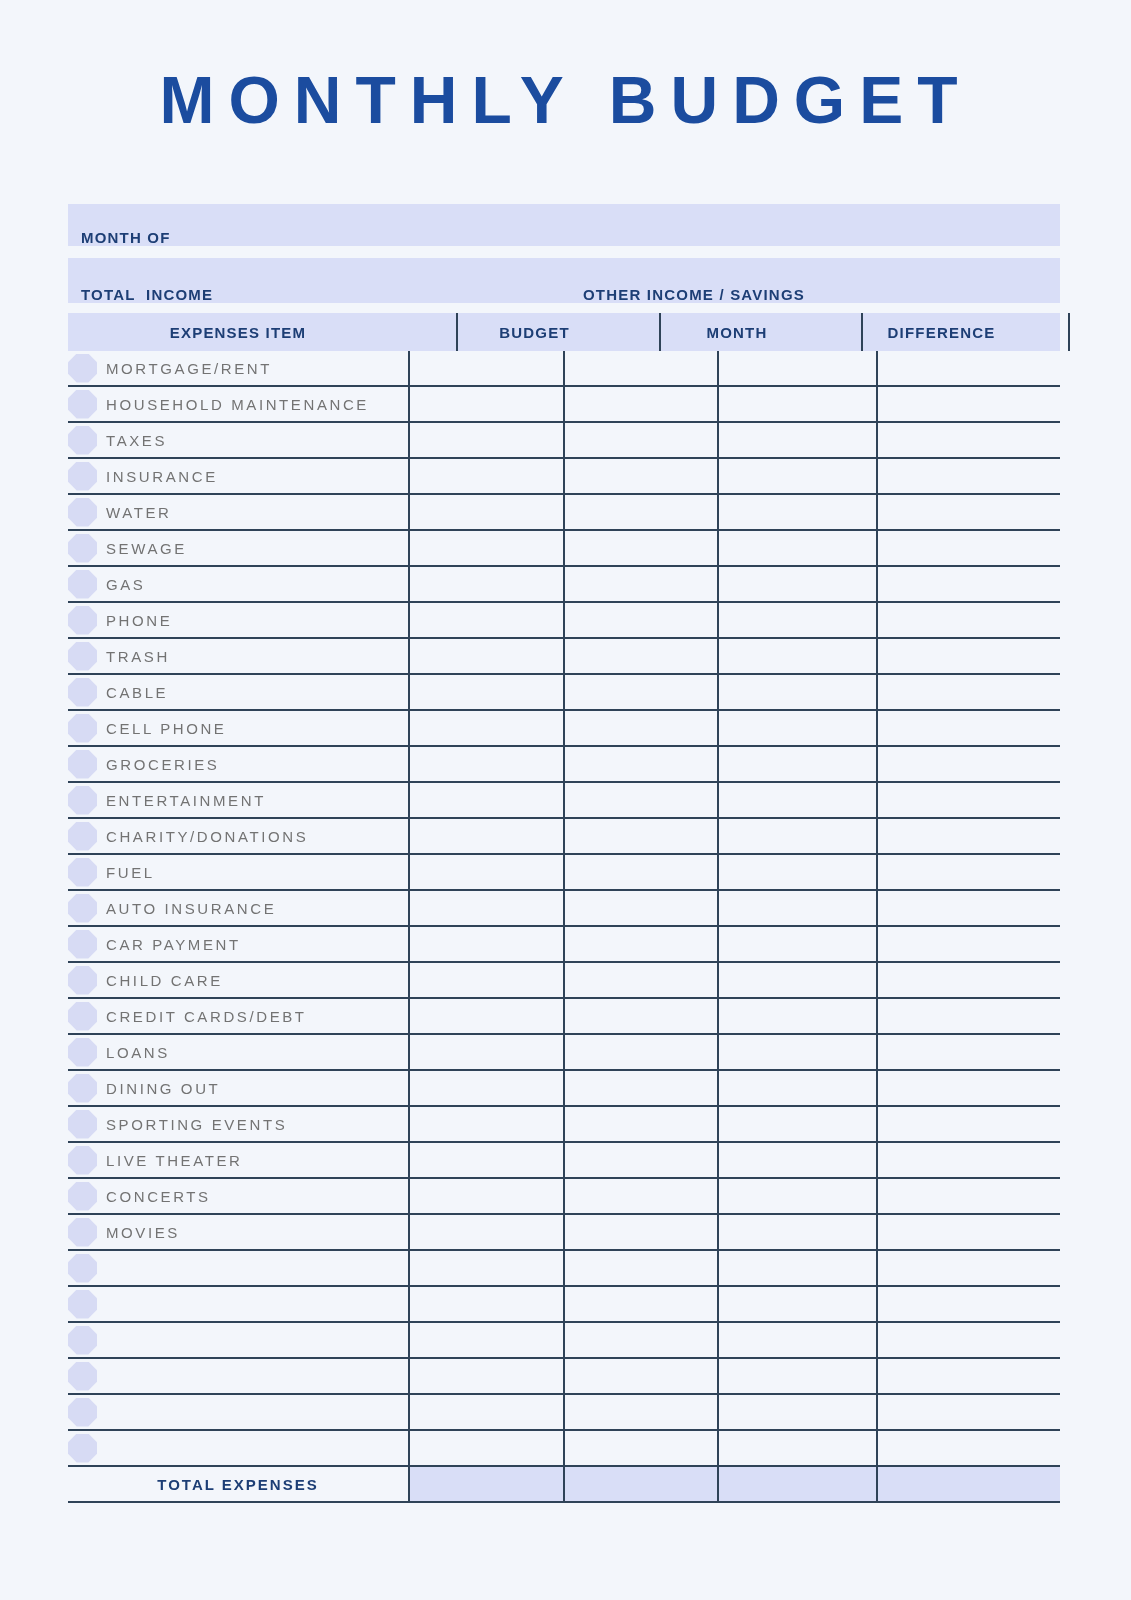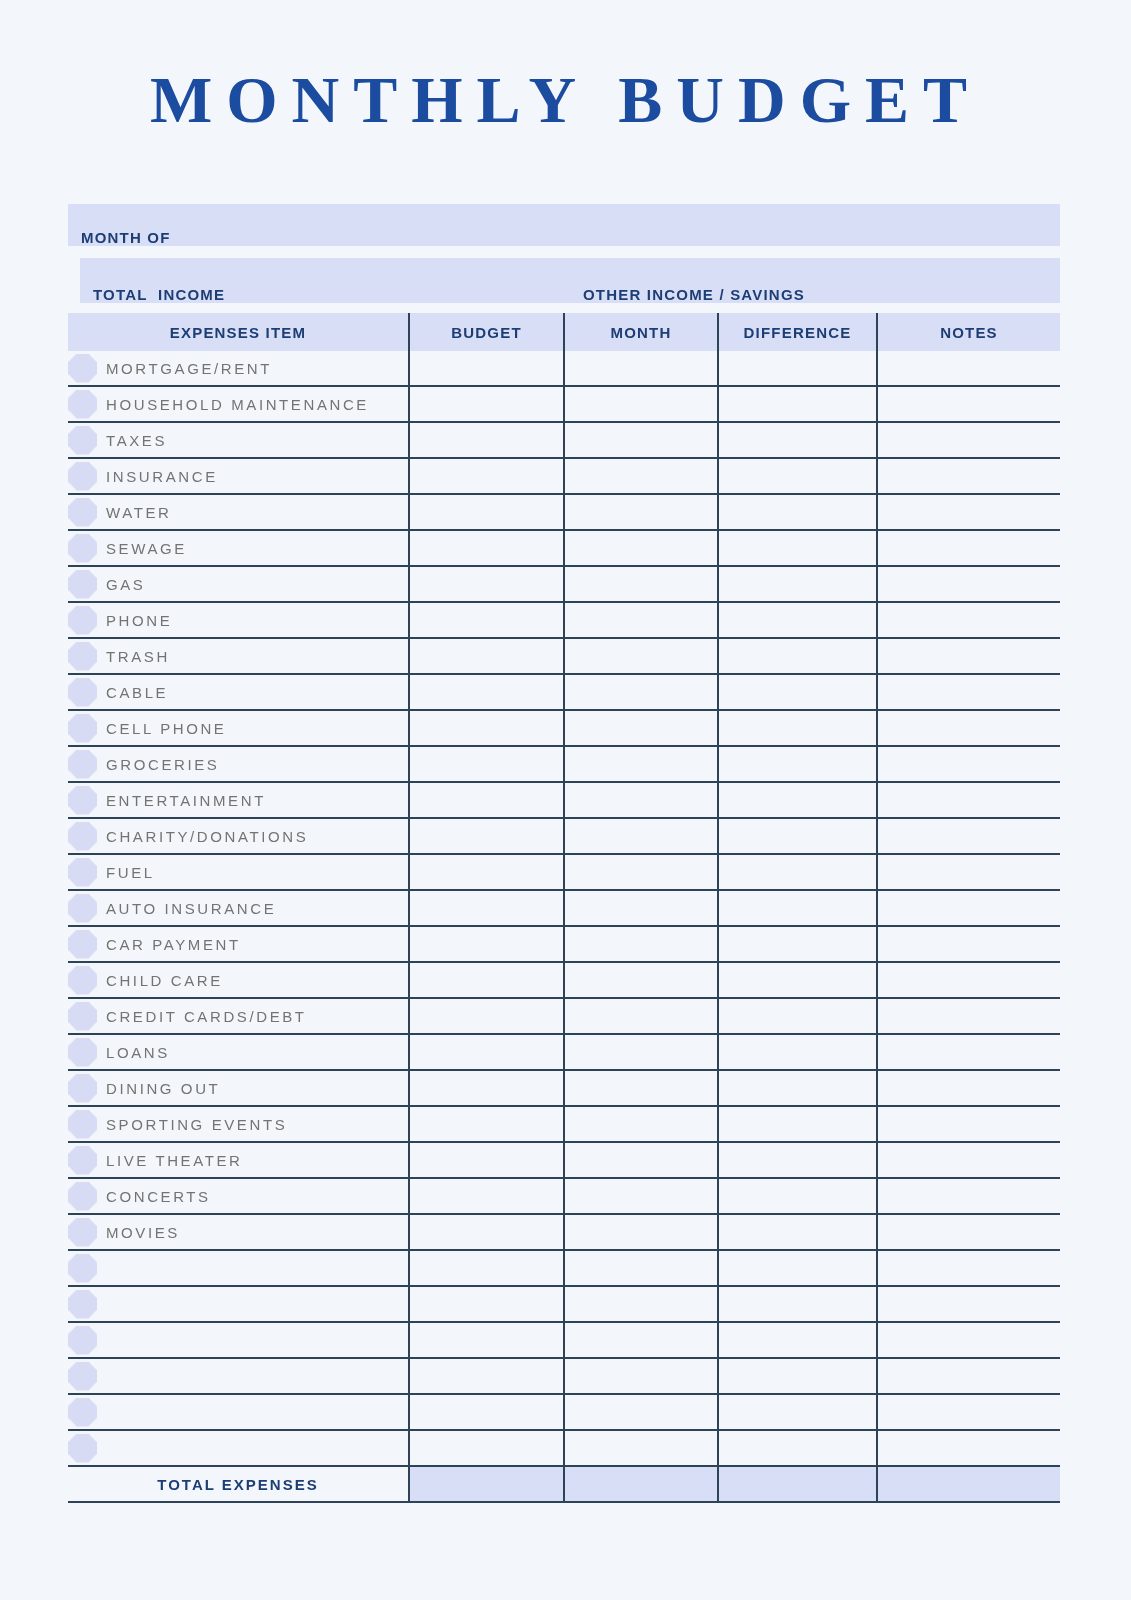--- a/index.html
+++ b/index.html
@@ -6,48 +6,48 @@
   .page{
     position:relative;
     width:1131px;height:1600px;
     background:#f3f6fb;
     font-family:"Liberation Sans", sans-serif;
     overflow:hidden;
   }
   .title{
     position:absolute;top:62px;left:0;width:1131px;
     text-align:center;
-    font-family:Liberation Serif, serif;
+    font-family:Liberation Sans, sans-serif;
     font-weight:600;
     font-size:66px;
     letter-spacing:14px;
     color:#1b4c9f;
     white-space:nowrap;
   }
   .bar{
     position:absolute;
     background:#d9def7;
     display:flex;align-items:flex-end;
     padding-left:13px;box-sizing:border-box;
   }
   .bar-label{
     color:#1d3e75;font-weight:bold;font-size:15px;
     letter-spacing:1.2px;white-space:pre;
   }
   #bar-month{top:204px;left:68px;width:992px;height:42px;}
-  #bar-total-income{top:258px;left:68px;width:554px;height:45px;margin-left:12px;}
+  #bar-total-income{top:258px;left:68px;width:554px;height:45px;}
   #bar-other-income{top:258px;left:570px;width:490px;height:45px;}
 
   .budget-table{position:absolute;top:313px;left:68px;width:992px;}
   .grid-row{
     display:grid;
     grid-template-columns:340px 155px 154px 159px 184px;
   }
   .thead{
-    background:#d9def7;height:38px;
+    background:#d9def7;height:38px;gap:48px;
   }
   .thead .hcell{
     display:flex;align-items:center;justify-content:center;
     color:#1d3e75;font-weight:bold;font-size:15px;letter-spacing:1.2px;
   }
   .thead .hcell + .hcell{border-left:2px solid #2f4358;}
   .trow{
     height:36px;
     border-bottom:2px solid #2f4358;
     box-sizing:border-box;

